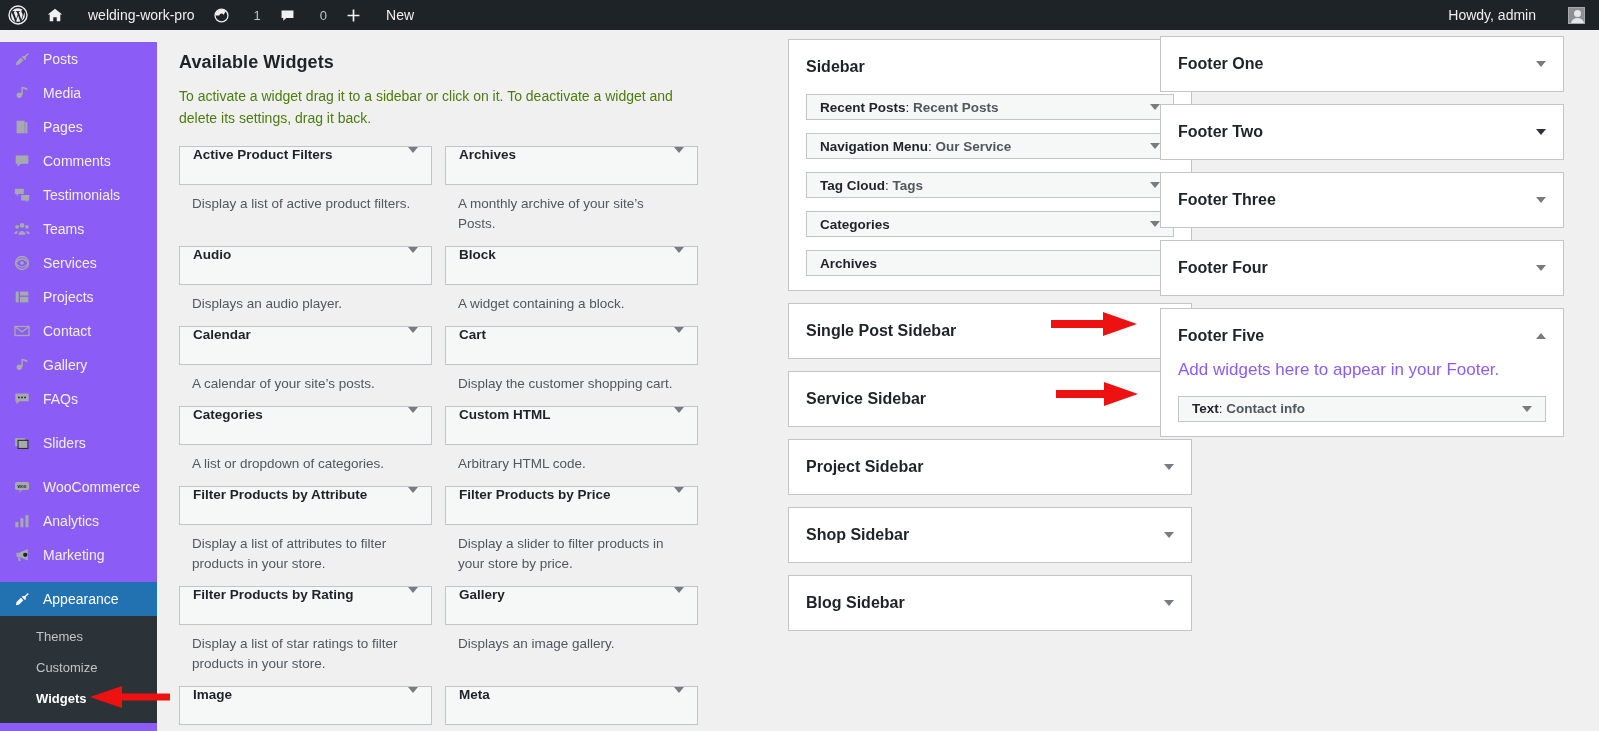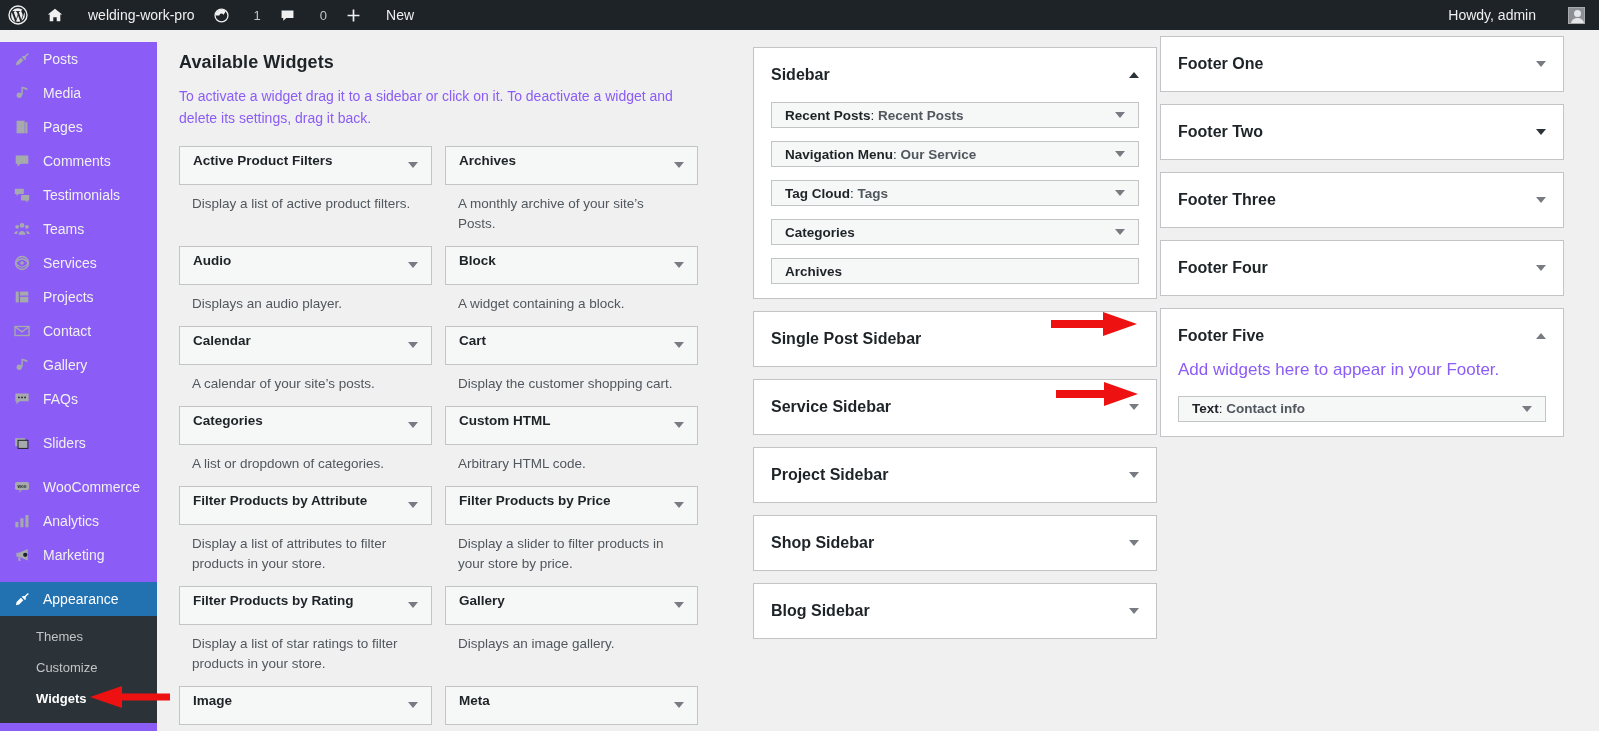--- a/index.html
+++ b/index.html
@@ -91,33 +91,33 @@
     position: absolute; left: 0; top: 0;
     width: 553px; height: 701px;
     background: #f0f0f1;
     padding: 22px 22px 0 22px;
   }
   #avail h2 {
     font-size: 18px; font-weight: 700; color: #1d2327;
     margin-bottom: 13px; letter-spacing: .1px;
   }
   #avail .intro {
-    font-size: 14px; color: #8b5cf6; line-height: 1.55;
+    font-size: 14px; color: #4d7c0f; line-height: 1.55;
     margin-bottom: 17px; max-width: 530px;
   }
   .w-grid {
     display: grid;
     grid-template-columns: 253px 253px;
     column-gap: 13px;
   }
   .w-cell { margin-bottom: 1px; }
   .w-box {
     background: #f6f7f7; border: 1px solid #c3c4c7;
-    height: 39px; display: flex; align-items: flex-end;
-    padding: 16px 13px; justify-content: space-between;
+    height: 39px; display: flex; align-items: flex-start;
+    padding: 0 13px; justify-content: space-between;
   }
   .w-box .w-title {
     font-size: 13.5px; font-weight: 700; color: #1d2327;
   }
   .w-desc {
     font-size: 13.5px; color: #50575e; line-height: 1.48;
     padding: 9px 13px 11px 13px;
   }
   .caret {
     width: 0; height: 0;
@@ -128,21 +128,21 @@
   }
   .caret.up {
     border-top: none;
     border-bottom: 6px solid #787c82;
   }
   .caret.dark { border-top-color: #2c3338; }
   .caret.dark.up { border-bottom-color: #2c3338; border-top-color: transparent; }
 
   
   .col { position: absolute; top: 0; }
-  #col-mid { left: 596px; width: 404px; padding-top: 17px; }
+  #col-mid { left: 631px; width: 404px; padding-top: 9px; }
   #col-right { left: 1003px; width: 404px; padding-top: 6px; }
 
   .sb-panel {
     background: #fff; border: 1px solid #c3c4c7;
     margin-bottom: 12px;
     padding: 0 17px;
   }
   .sb-head {
     height: 54px; display: flex; align-items: center;
     justify-content: space-between;

